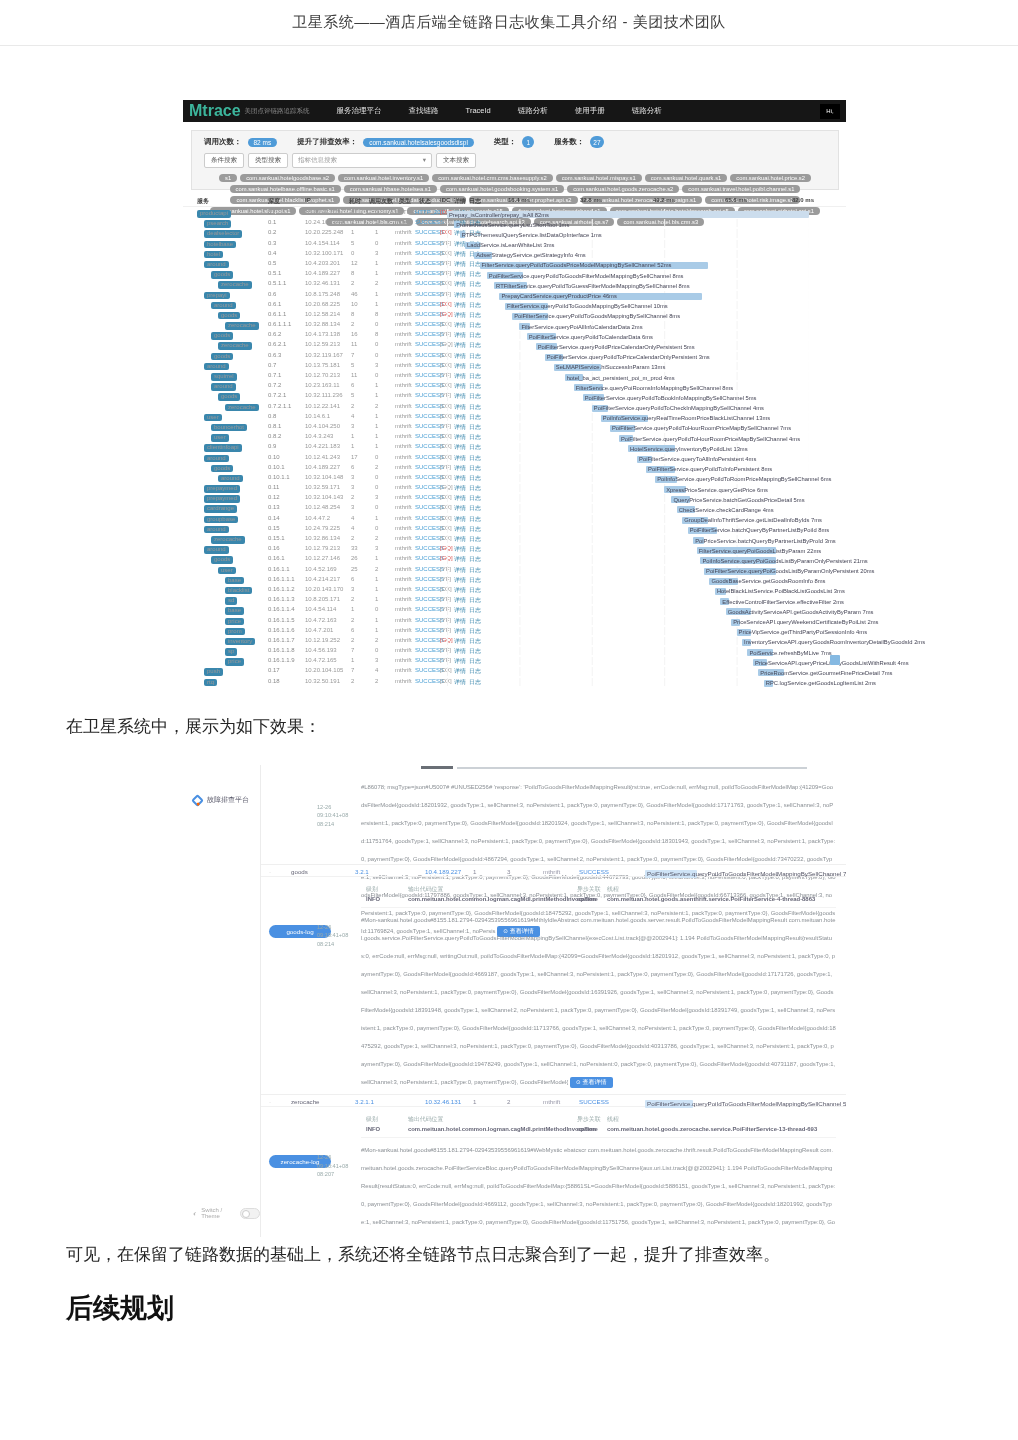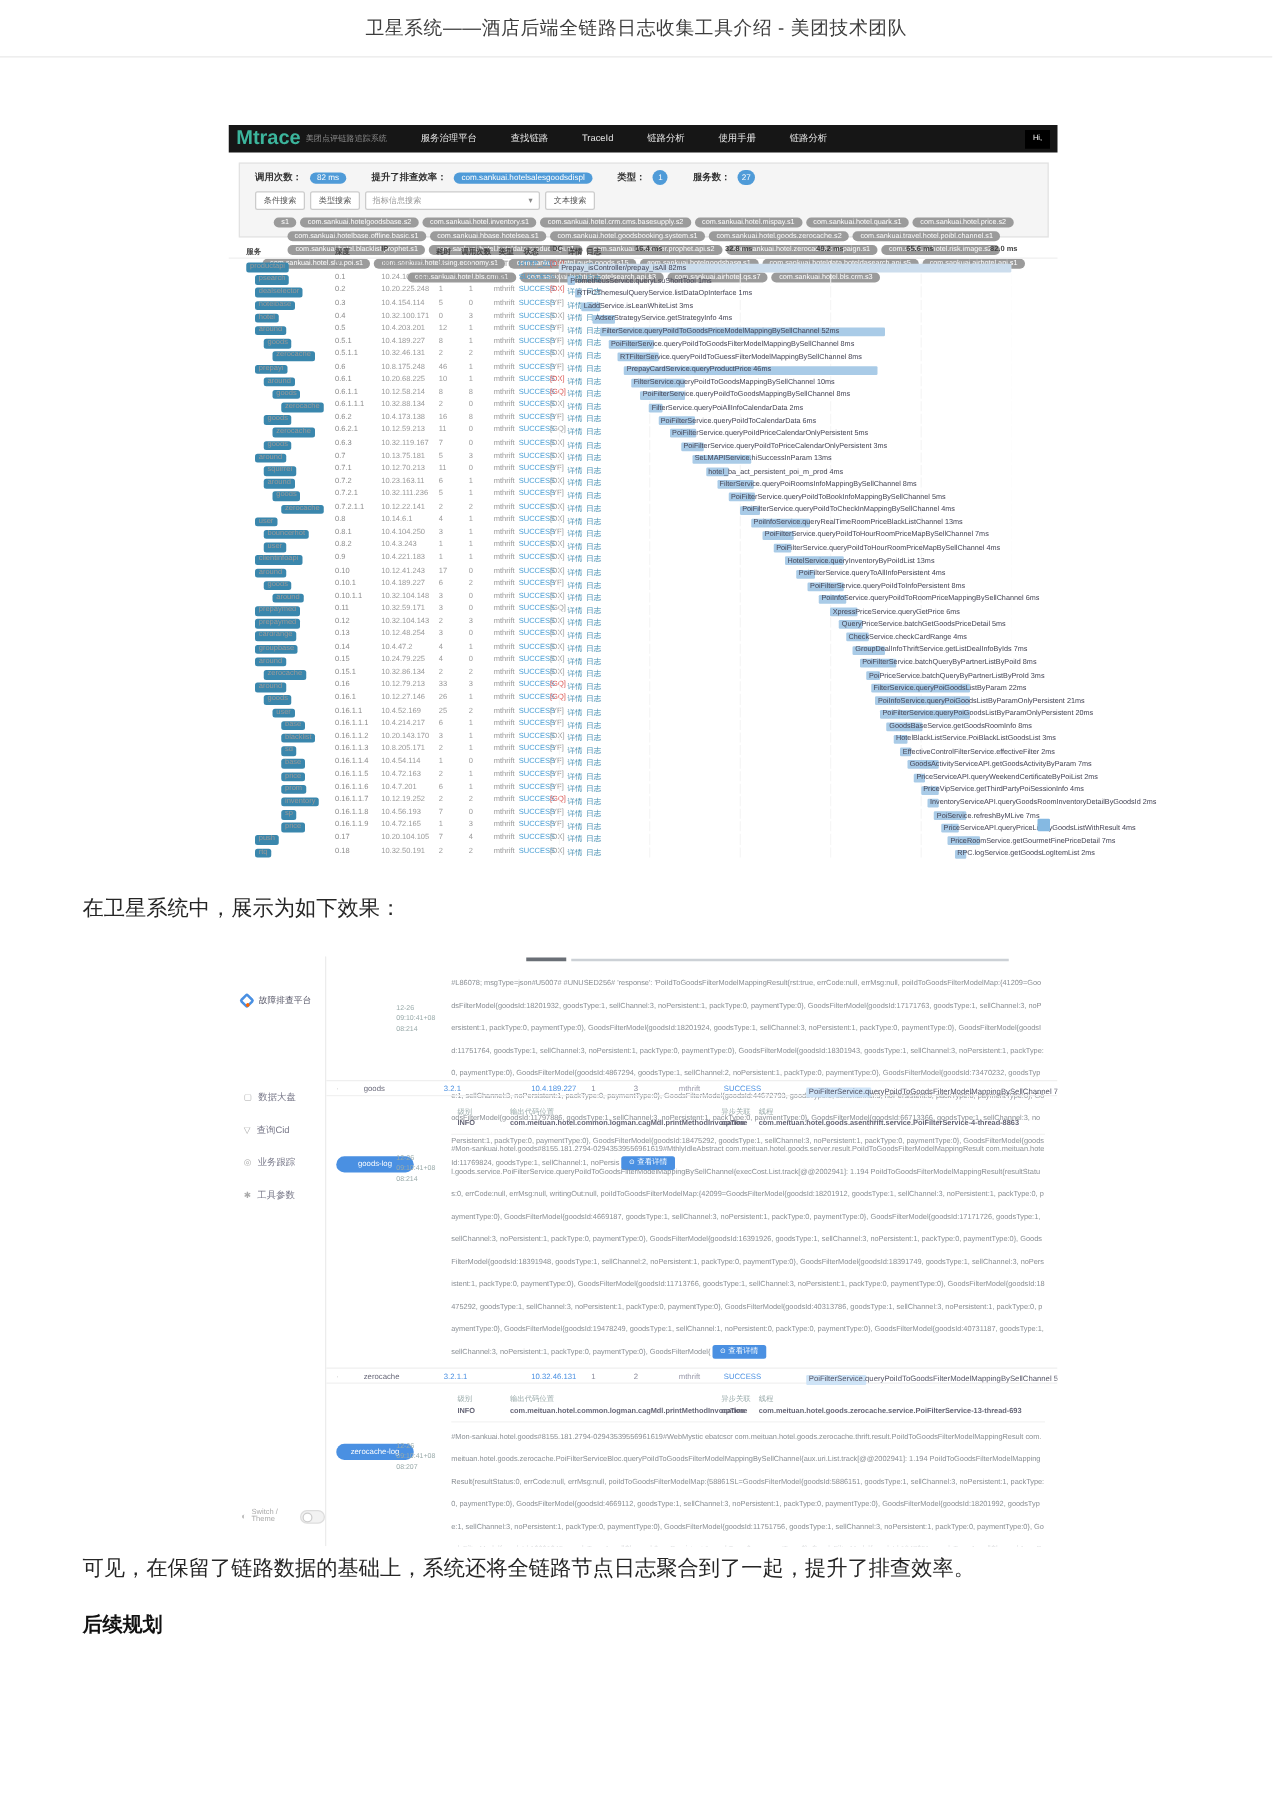--- a/index.html
+++ b/index.html
@@ -6,21 +6,21 @@
   html,body { background:#fff; font-family:"Liberation Sans", sans-serif; }
   body { width:1018px; height:1440px; position:relative; overflow:hidden; }
 
   
   .doc-header { position:absolute; top:0; left:0; width:1018px; height:46px;
     border-bottom:1px solid #e9e9e9; display:flex; align-items:center; justify-content:center; }
   .doc-header span { font-size:15px; color:#3d3d3d; letter-spacing:.5px; }
   .caption { position:absolute; left:66px; font-size:17px; color:#262626; }
   .caption1 { top:715px; }
   .caption2 { top:1243px; }
-  .doc-heading { position:absolute; left:66px; top:1290px; font-size:16px; font-weight:bold; color:#111; }
+  .doc-heading { position:absolute; left:66px; top:1290px; font-size:27px; font-weight:bold; color:#111; }
 
   
   .shot1 { position:absolute; left:183px; top:100px; width:663px; height:603px; background:#fff; }
   .mnav { height:22px; background:#161616; display:flex; align-items:center; padding:0 6px; }
   .mnav .brand { color:#3cb59c; font-weight:bold; font-size:16px; }
   .mnav .brand-sub { color:#8b8b8b; font-size:6.5px; margin-left:4px; }
   .mnav .nav-item { color:#e6e6e6; font-size:7.5px; margin-left:27px; cursor:pointer; }
   .mnav .user-box { margin-left:auto; background:#000; color:#fff; font-size:6px;
     width:20px; height:15px; display:flex; align-items:center; justify-content:center; }
   .mfilter { position:absolute; left:8px; right:7px; top:30px; height:60px;
@@ -1161,42 +1161,20 @@
 <p class="caption caption1">在卫星系统中，展示为如下效果：</p>
 
 <div class="shot2">
   <div class="sbar">
     <div class="sbar-logo">
       <span class="gem">
           <i></i>
         </span>
       <span class="sbar-title">故障排查平台</span>
     </div>
-    <div class="smenu">
-
-        <div class="smenu-item">
-          <span class="ic">▢</span>
-          <span class="lb">数据大盘</span>
-        </div>
-
-        <div class="smenu-item">
-          <span class="ic">▽</span>
-          <span class="lb">查询Cid</span>
-        </div>
-
-        <div class="smenu-item">
-          <span class="ic">◎</span>
-          <span class="lb">业务跟踪</span>
-        </div>
-
-        <div class="smenu-item">
-          <span class="ic">✱</span>
-          <span class="lb">工具参数</span>
-        </div>
-      </div>
     <div class="sswitch">
       <span class="ic">◐</span>
       <span class="lb">Switch / Theme</span>
       <span class="toggle">
           <i></i>
         </span>
     </div>
   </div>
 
   <div class="smain">

